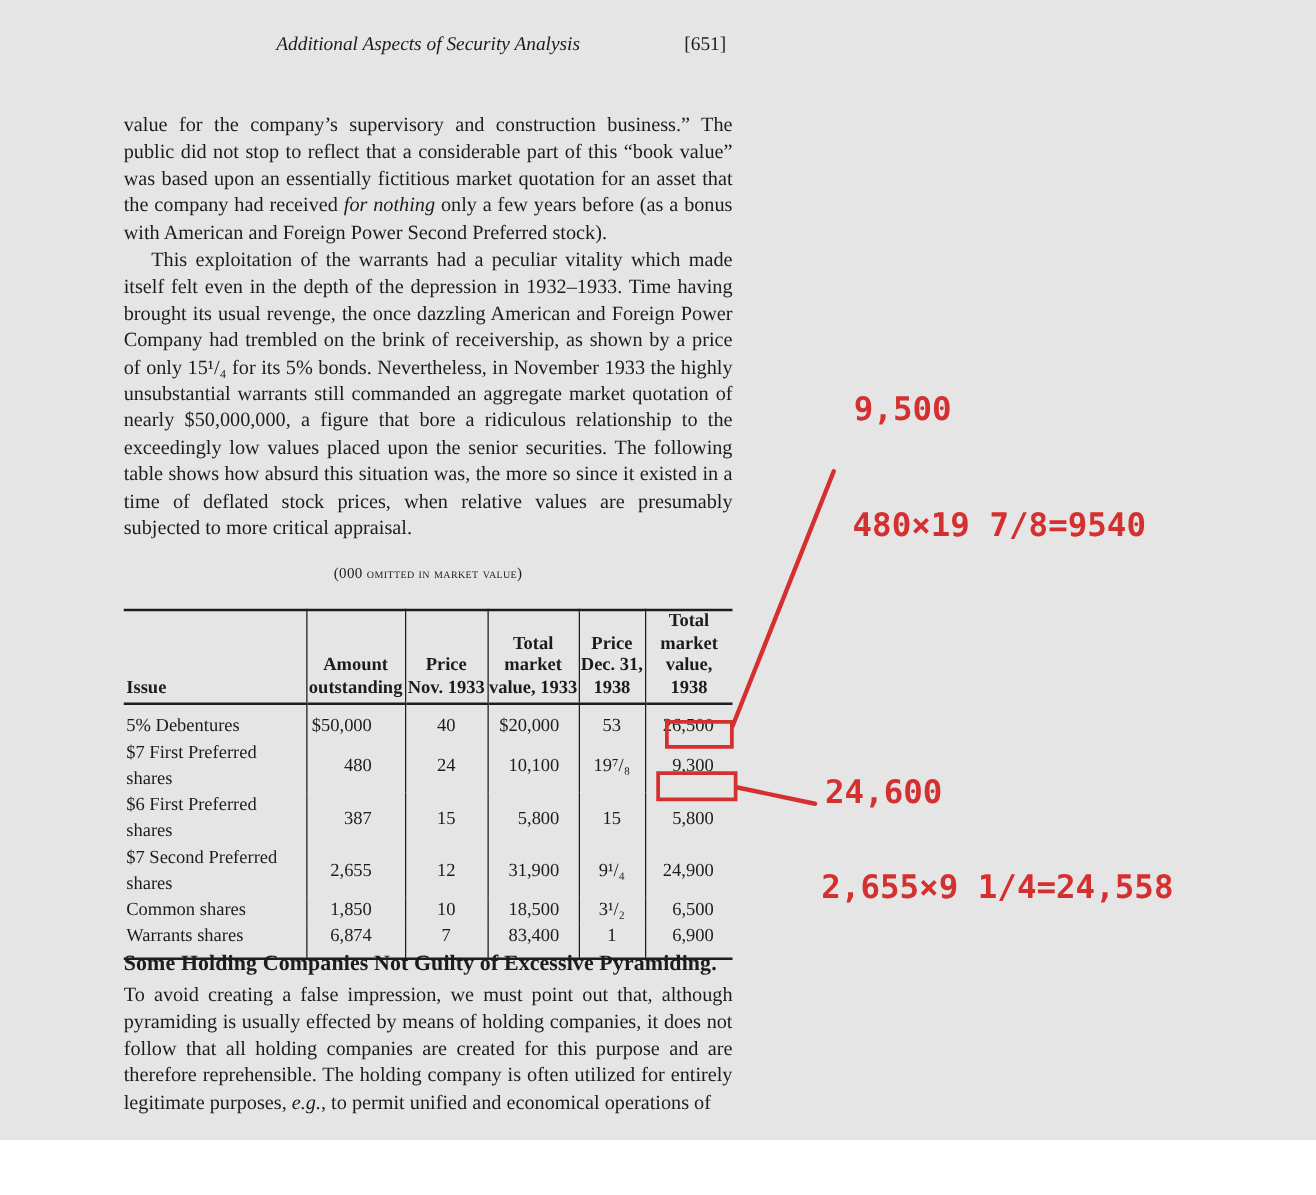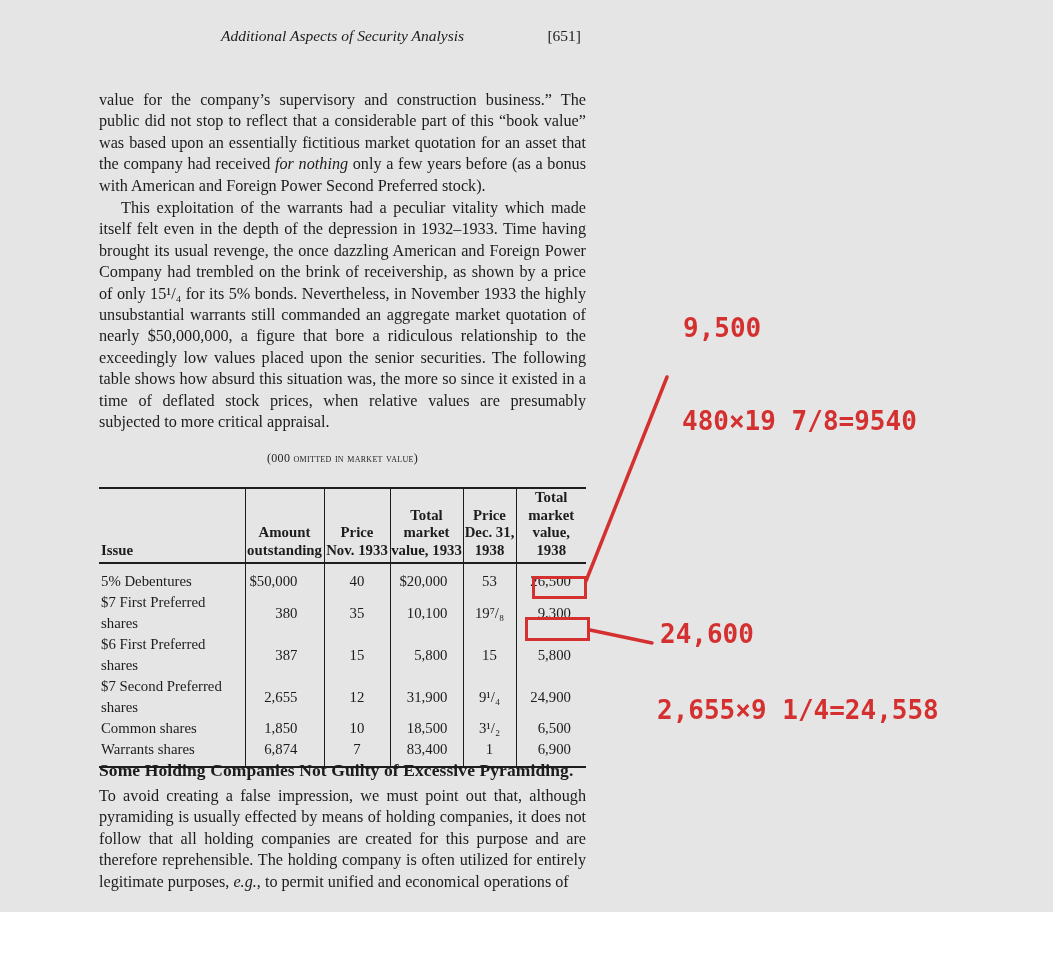--- a/index.html
+++ b/index.html
@@ -161,22 +161,22 @@
         <tr>
           <td class="c0">5% Debentures</td>
           <td class="c1">$50,000</td>
           <td class="c2">40</td>
           <td class="c3">$20,000</td>
           <td class="c4">53</td>
           <td class="c5">26,500</td>
         </tr>
         <tr>
           <td class="c0">$7 First Preferred shares</td>
-          <td class="c1">380</td>
-          <td class="c2">35</td>
+          <td class="c1">480</td>
+          <td class="c2">24</td>
           <td class="c3">10,100</td>
           <td class="c4">19⁷/₈</td>
           <td class="c5">9,300</td>
         </tr>
         <tr>
           <td class="c0">$6 First Preferred shares</td>
           <td class="c1">387</td>
           <td class="c2">15</td>
           <td class="c3">5,800</td>
           <td class="c4">15</td>

